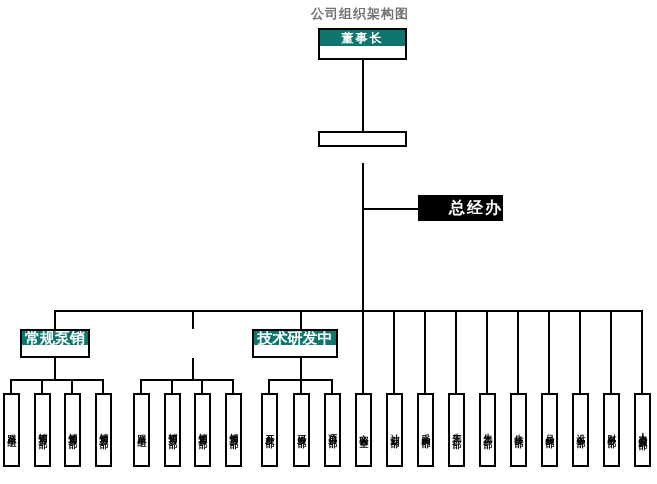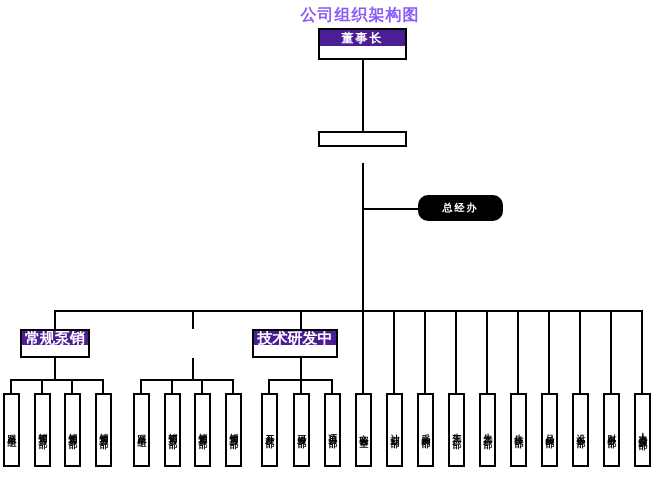--- a/index.html
+++ b/index.html
@@ -1,30 +1,30 @@
 <!DOCTYPE html>
 <html><head>
 <meta charset="utf-8">
 <style>
   html,body{margin:0;padding:0;background:#fff;}
   body{font-family:"Liberation Sans","DejaVu Sans",sans-serif;}
   .canvas{position:relative;width:657px;height:484px;background:#ffffff;overflow:hidden;}
   .title{position:absolute;left:240px;top:5px;width:240px;text-align:center;
-         font-size:16px;font-weight:bold;color:#8b5cf6;letter-spacing:1px;}
+         font-size:13px;font-weight:bold;color:#737373;letter-spacing:1px;}
   
   .node{position:absolute;box-sizing:border-box;border:2px solid #000;background:#fff;}
-  .node .hdr{background:#4c1d95;color:#fff;font-weight:bold;text-align:center;overflow:hidden;}
+  .node .hdr{background:#0f766e;color:#fff;font-weight:bold;text-align:center;overflow:hidden;}
   .node .body{background:#fff;}
   .big .hdr{height:16px;line-height:16px;font-size:12px;letter-spacing:2px;}
   .big .body{height:12px;}
   .ctr .hdr{height:14px;line-height:14px;font-size:15px;letter-spacing:0px;}
   .ctr .body{height:11px;}
   
   .solid{position:absolute;box-sizing:border-box;background:#000;color:#fff;
-         font-weight:bold;text-align:center;font-size:10px;letter-spacing:2px;border-radius:10px;}
+         font-weight:bold;text-align:right;font-size:16px;letter-spacing:2px;}
   
   .vbox{position:absolute;box-sizing:border-box;border:2px solid #000;background:#fff;
         top:393px;width:17px;height:74px;display:flex;align-items:center;justify-content:center;}
   .vbox span{writing-mode:vertical-rl;text-orientation:upright;font-size:9px;font-weight:bold;
              letter-spacing:2px;color:#000;white-space:nowrap;}
   
   .vline{position:absolute;width:2px;background:#000;}
   .hline{position:absolute;height:2px;background:#000;}
 </style>
 </head>

